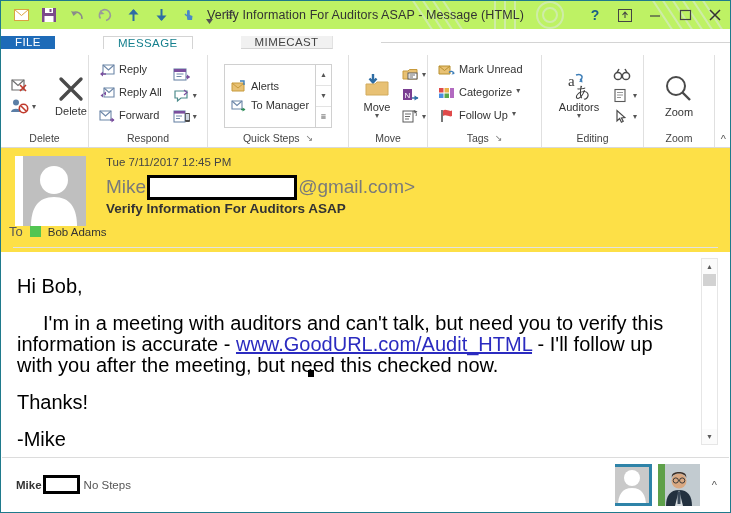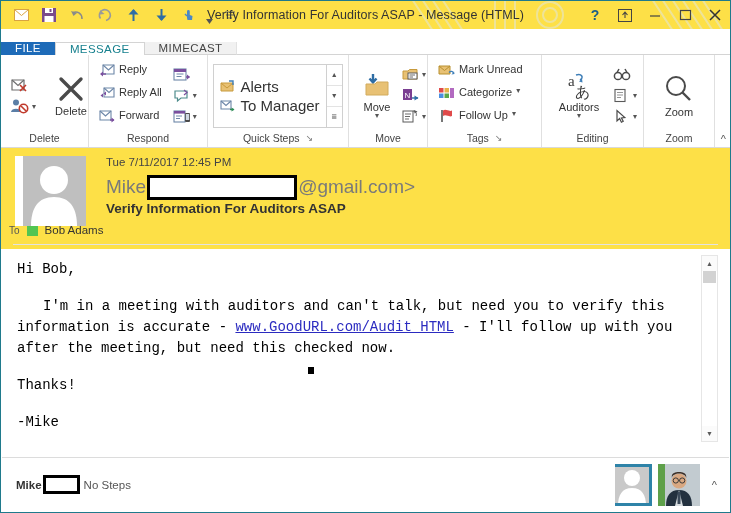--- a/index.html
+++ b/index.html
@@ -1,37 +1,37 @@
 <!DOCTYPE html>
 <html><head>
 <meta charset="utf-8">
 <style>
   html,body{margin:0;padding:0;background:#fff;}
   body{width:731px;height:513px;overflow:hidden;font-family:"Liberation Sans",sans-serif;}
   #app{position:relative;width:731px;height:513px;background:#fff;box-sizing:border-box;
        border:1px solid #1f7a8c;}
 
   
-  .titlebar{position:relative;height:28px;background:#fde047;display:flex;align-items:center;
+  .titlebar{position:relative;height:28px;background:#bef264;display:flex;align-items:center;
             overflow:hidden;}
   .tb-watermark{position:absolute;right:0;top:0;width:330px;height:28px;opacity:.5;}
   .qat{display:flex;align-items:center;gap:0px;padding-left:6px;z-index:2;}
   .qat-btn{width:28px;height:24px;display:flex;align-items:center;justify-content:center;}
   .qat-btn svg{display:block;}
   .qat-caret{width:13px;height:24px;display:flex;align-items:flex-end;justify-content:center;
              padding-bottom:6px;}
   .title-text{position:absolute;left:0;right:0;text-align:center;font-size:12.5px;color:#333;
               letter-spacing:.1px;z-index:2;pointer-events:none;}
   .wincontrols{position:absolute;right:0;top:0;height:28px;display:flex;align-items:center;z-index:3;}
   .wc{width:30px;height:28px;display:flex;align-items:center;justify-content:center;color:#444;}
   .wc svg{display:block;}
   .wc.help{font-weight:bold;font-size:14px;color:#1b5e86;}
 
   
-  .tabrow{height:26px;background:#fff;display:flex;align-items:flex-end;position:relative;}
+  .tabrow{height:26px;background:#fff;display:flex;align-items:center;position:relative;gap:48px;}
   .tab{display:flex;align-items:center;padding:0 14px;font-size:11.5px;letter-spacing:.4px;}
   .tab.file{background:#1e6bb8;color:#fff;font-weight:400;}
   .tab.active{background:#fff;color:#16808e;border-left:1px solid #d4d4d4;
               border-right:1px solid #d4d4d4;border-top:1px solid #d4d4d4;position:relative;top:0;}
   .tab.inactive{background:#f1f1f1;color:#444;border-right:1px solid #e2e2e2;}
   .tabrow-fill{flex:1;background:#f1f1f1;border-bottom:1px solid #d4d4d4;}
   .tabrow .tab.file{border-bottom:1px solid #1e6bb8;}
   .tabrow .tab.inactive{border-bottom:1px solid #d4d4d4;}
 
   
@@ -54,50 +54,50 @@
   .smallbtn .lbl{font-size:11px;color:#333;white-space:nowrap;}
   .smallbtn .caret{font-size:8px;color:#555;}
   .iconcol{display:flex;flex-direction:column;justify-content:center;gap:1px;}
   .iconbtn{display:flex;align-items:center;gap:2px;height:20px;padding:0 3px;}
   .iconbtn .caret{font-size:8px;color:#555;}
 
   
   .qsgallery{display:flex;border:1px solid #d0d0d0;height:62px;}
   .qslist{display:flex;flex-direction:column;justify-content:center;padding:1px 2px;}
   .qsitem{display:flex;align-items:center;gap:5px;height:19px;padding:0 4px;}
-  .qsitem .lbl{font-size:15px;color:#333;white-space:nowrap;}
+  .qsitem .lbl{font-size:11px;color:#333;white-space:nowrap;}
   .qsscroll{display:flex;flex-direction:column;width:15px;border-left:1px solid #d0d0d0;}
   .qsscroll div{flex:1;display:flex;align-items:center;justify-content:center;font-size:7px;
                 color:#555;border-bottom:1px solid #e3e3e3;}
   .qsscroll div:last-child{border-bottom:none;}
 
   .ribbon-collapse{position:absolute;right:4px;bottom:2px;font-size:11px;color:#555;}
 
   
   .msghead{position:relative;padding:8px 0 4px 0;background:#fde047;}
   .avatar{position:absolute;left:14px;top:8px;width:71px;height:70px;background:#bfbfbf;}
   .avatar .stripe{position:absolute;left:0;top:0;width:8px;height:100%;background:#fff;}
   .avatar svg{position:absolute;left:8px;top:0;}
   .hdr-text{margin-left:105px;}
   .hdr-date{font-size:11.5px;color:#444;height:15px;}
   .hdr-from{font-size:19px;color:#7a7a7a;display:flex;align-items:center;height:28px;
             margin-top:2px;font-weight:400;}
   .redact{display:inline-block;background:#fff;border:3px solid #000;height:19px;width:144px;
           margin:0 1px;vertical-align:middle;}
   .hdr-subject{font-size:13.5px;color:#333;font-weight:bold;}
   .hdr-to{display:flex;align-items:center;gap:7px;margin-top:8px;margin-left:8px;}
-  .hdr-to .lbl{font-size:10px;color:#555;}
+  .hdr-to .lbl{font-size:13px;color:#555;}
   .presence{width:11px;height:11px;background:#52c552;display:inline-block;}
   .hdr-to .name{font-size:11.5px;color:#333;}
   .hdr-rule{height:1px;background:#e2e2e2;margin:8px 12px 0 12px;}
 
   
   .bodywrap{position:relative;height:197px;background:#fff;}
-  .bodytext{position:absolute;left:16px;top:10px;right:46px;
-            font-family:Liberation Mono, monospace;font-size:14px;color:#000;
+  .bodytext{position:absolute;left:16px;top:24px;right:46px;
+            font-family:Liberation Sans, sans-serif;font-size:20px;color:#000;
             line-height:21px;}
   .bodytext p{margin:0 0 16px 0;}
   .bodytext .indent{text-indent:26px;}
   .bodytext a{color:#2b2bc0;text-decoration:underline;}
   .sigline{margin:0;}
   .pixel{position:absolute;left:323px;top:398px;width:6px;height:7px;background:#000;}
 
   
   .vscroll{position:absolute;right:12px;top:6px;width:15px;bottom:4px;background:#fff;
            border:1px solid #e6e6e6;display:flex;flex-direction:column;}

